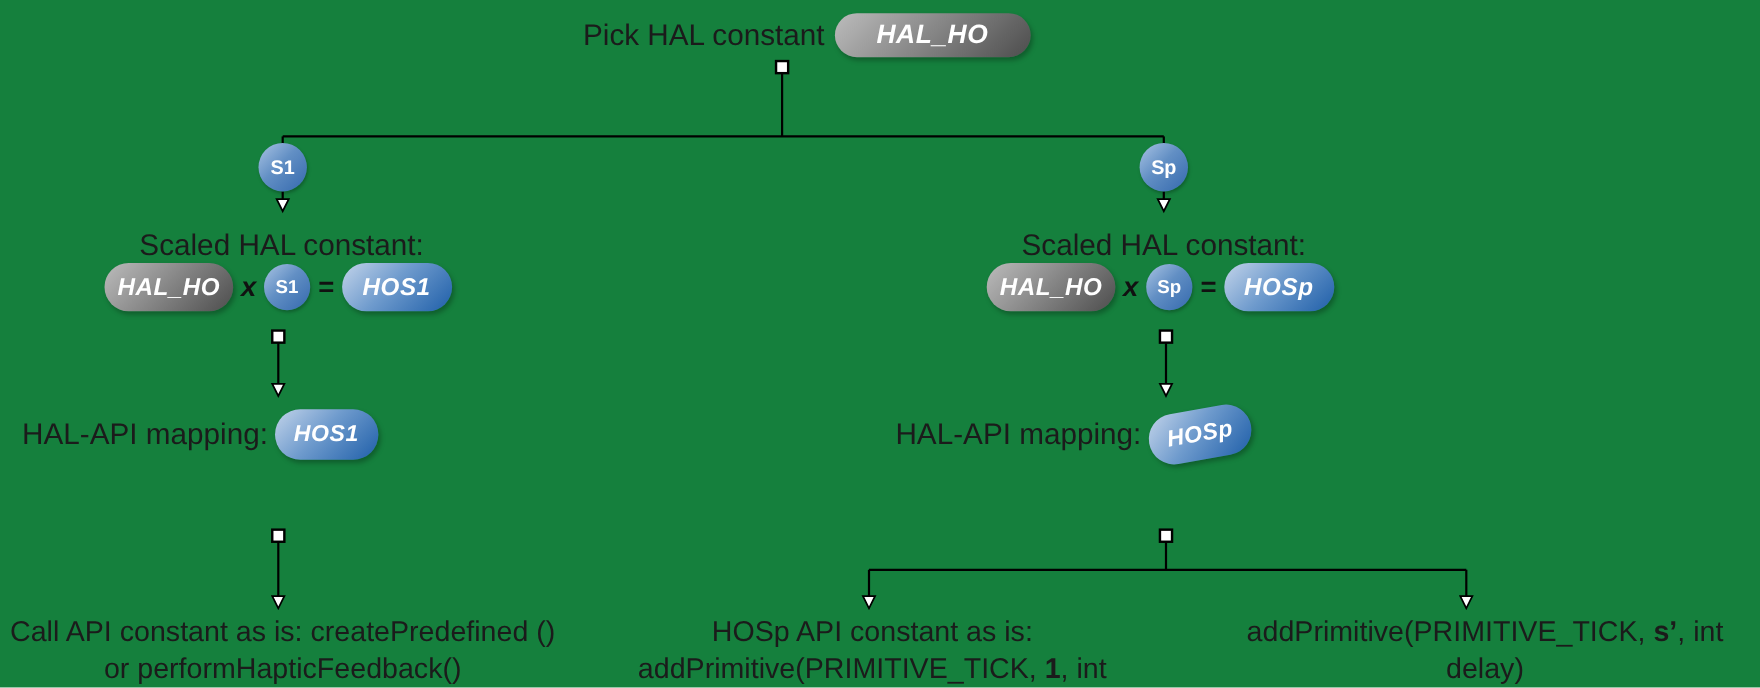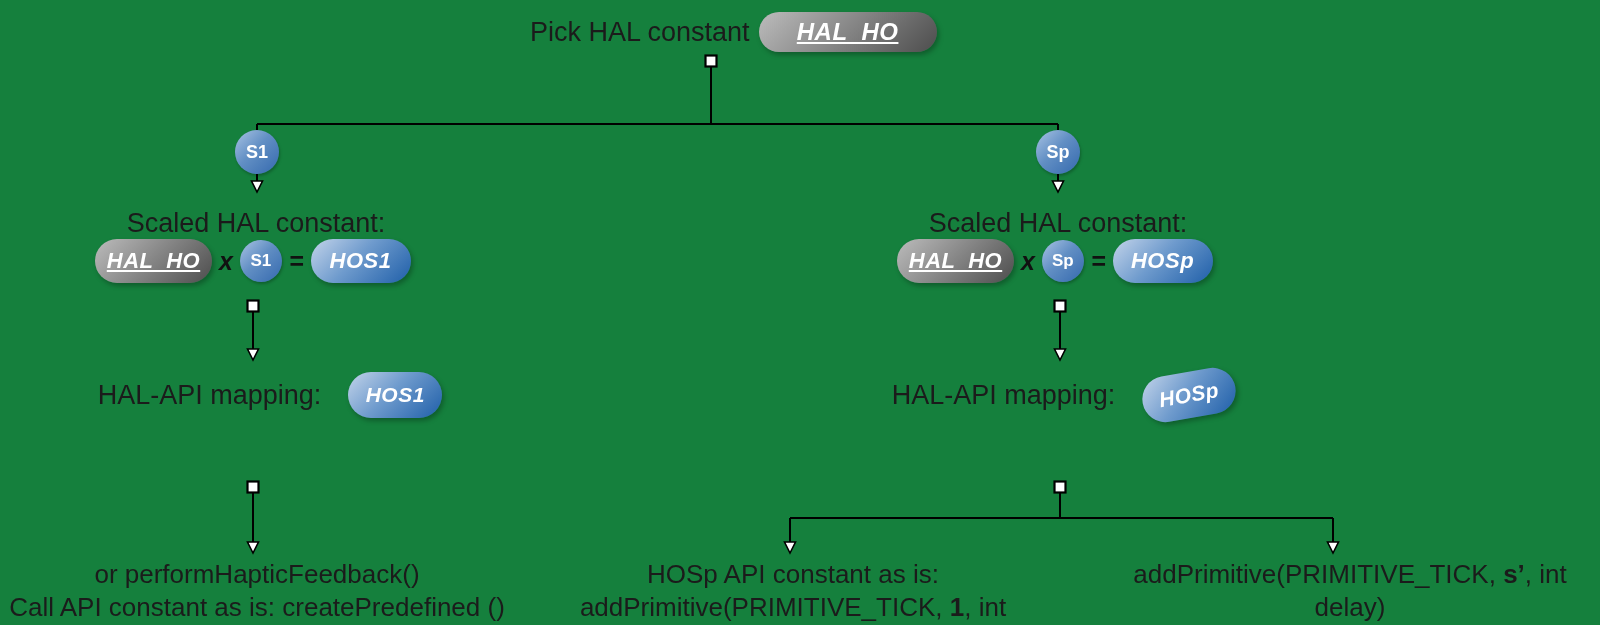--- a/index.html
+++ b/index.html
@@ -11,21 +11,21 @@
 
   .txt{font-size:26px;color:#1b1b1b;}
   .txt-lg{font-size:27px;color:#1b1b1b;}
 
   .pill{
     display:flex;align-items:center;justify-content:center;
     color:#ffffff;font-weight:bold;font-style:italic;
     border-radius:999px;letter-spacing:0.5px;
     box-shadow:2px 3px 5px rgba(0,0,0,0.28);
   }
-  .pill.gray{background:linear-gradient(135deg,#bcbcbc 0%,#8a8a8a 45%,#4d4d4d 100%);text-decoration:underline;}
+  .pill.gray{background:linear-gradient(135deg,#bcbcbc 0%,#8a8a8a 45%,#4d4d4d 100%);}
   .pill.blue{background:linear-gradient(135deg,#c3d4ea 0%,#6f9bcd 45%,#1f5fa9 100%);}
   .pill.lg{width:178px;height:40px;font-size:24px;}
   .pill.md{width:117px;height:44px;font-size:22px;}
   .pill.sm{width:100px;height:44px;font-size:22px;}
   .pill.map{width:94px;height:46px;font-size:21px;}
   .pill.tilt{transform:rotate(-10deg);}
 
   .circle{
     position:absolute;width:44px;height:44px;border-radius:50%;
     background:linear-gradient(135deg,#aac4e4 0%,#628fc4 45%,#3469ae 100%);
@@ -33,21 +33,21 @@
     color:#ffffff;font-weight:bold;font-size:18px;
     box-shadow:1px 2px 3px rgba(0,0,0,0.25);
   }
   .circle.inline{position:static;width:42px;height:42px;font-size:17px;flex:0 0 auto;}
 
   .header{position:absolute;left:530px;top:10px;height:44px;display:flex;align-items:center;gap:9px;}
 
   .row-title{position:absolute;width:500px;text-align:center;}
   .formula{position:absolute;height:46px;display:flex;align-items:center;gap:7px;}
   .op{font-size:25px;font-weight:bold;font-style:italic;color:#111;flex:0 0 auto;}
-  .map-row{position:absolute;width:500px;height:52px;display:flex;align-items:center;justify-content:center;gap:27px;}
+  .map-row{position:absolute;width:500px;height:52px;display:flex;align-items:center;gap:6px;}
   .eq-line{position:absolute;width:500px;text-align:center;}
   .action{position:absolute;width:500px;text-align:center;font-size:26px;line-height:33px;color:#1b1b1b;}
   .action b{font-weight:bold;}
 </style>
 </head>
 <body>
 
 <div class="canvas">
 
   <svg class="connectors" viewBox="0 0 1600 625" xmlns="http://www.w3.org/2000/svg">
@@ -102,22 +102,22 @@
     <div class="pill blue sm">HOS1</div>
   </div>
 
   <div class="map-row" style="left:20px;top:369px;">
     <span class="txt-lg">HAL-API mapping:</span>
     <div class="pill blue map">HOS1</div>
   </div>
 
 
   <div class="action" style="left:7px;top:558px;">
+    <div>Call API constant as is: createPredefined ()</div>
     <div>or performHapticFeedback()</div>
-    <div>Call API constant as is: createPredefined ()</div>
   </div>
 
   <div class="row-title txt-lg" style="left:808px;top:208px;">Scaled HAL constant:</div>
 
   <div class="formula" style="left:897px;top:238px;">
     <div class="pill gray md">HAL_HO</div>
     <span class="op">x</span>
     <div class="circle inline">Sp</div>
     <span class="op">=</span>
     <div class="pill blue sm">HOSp</div>

